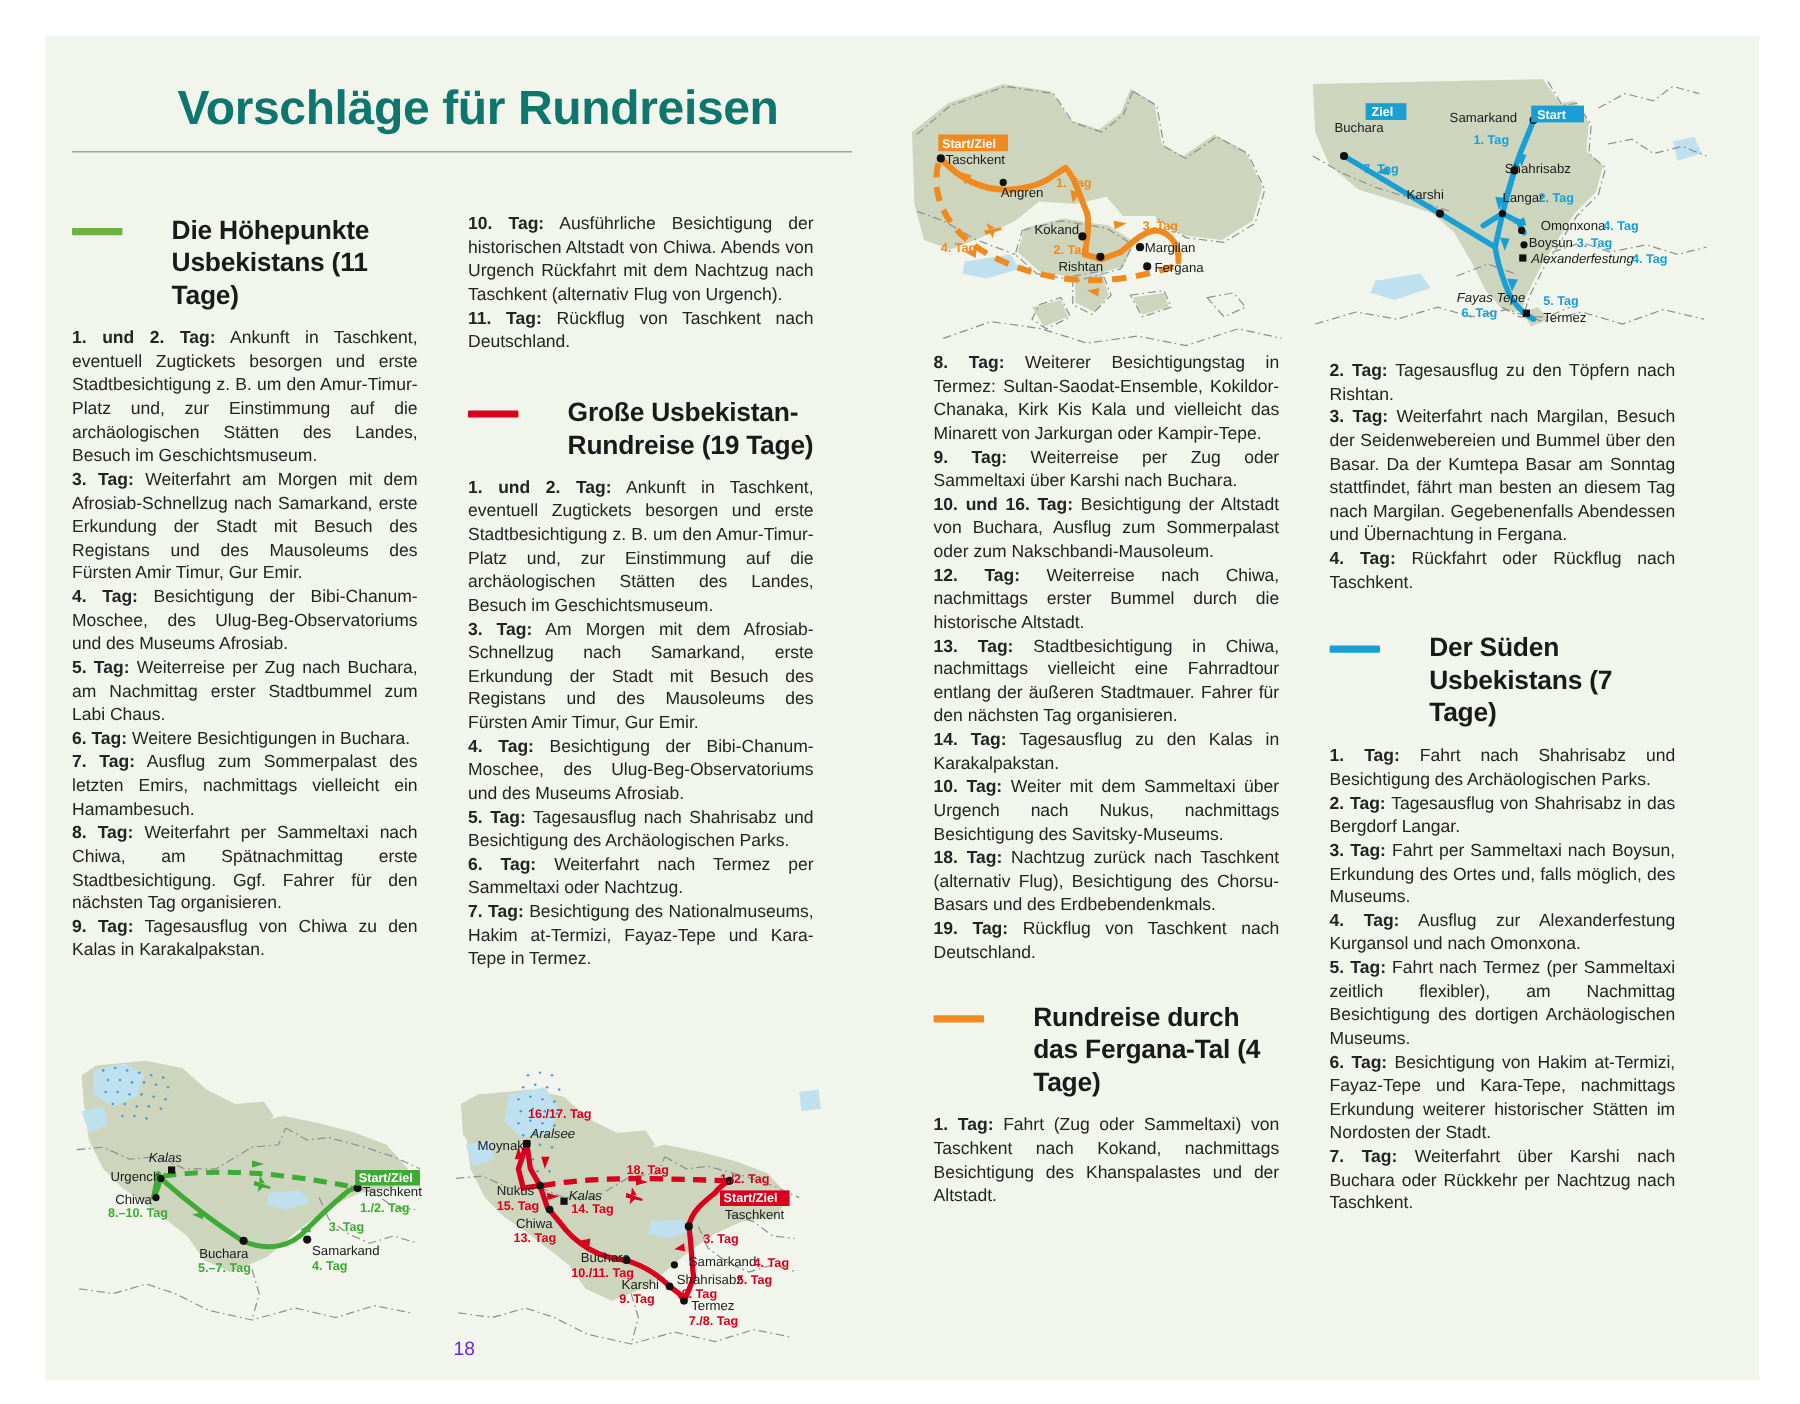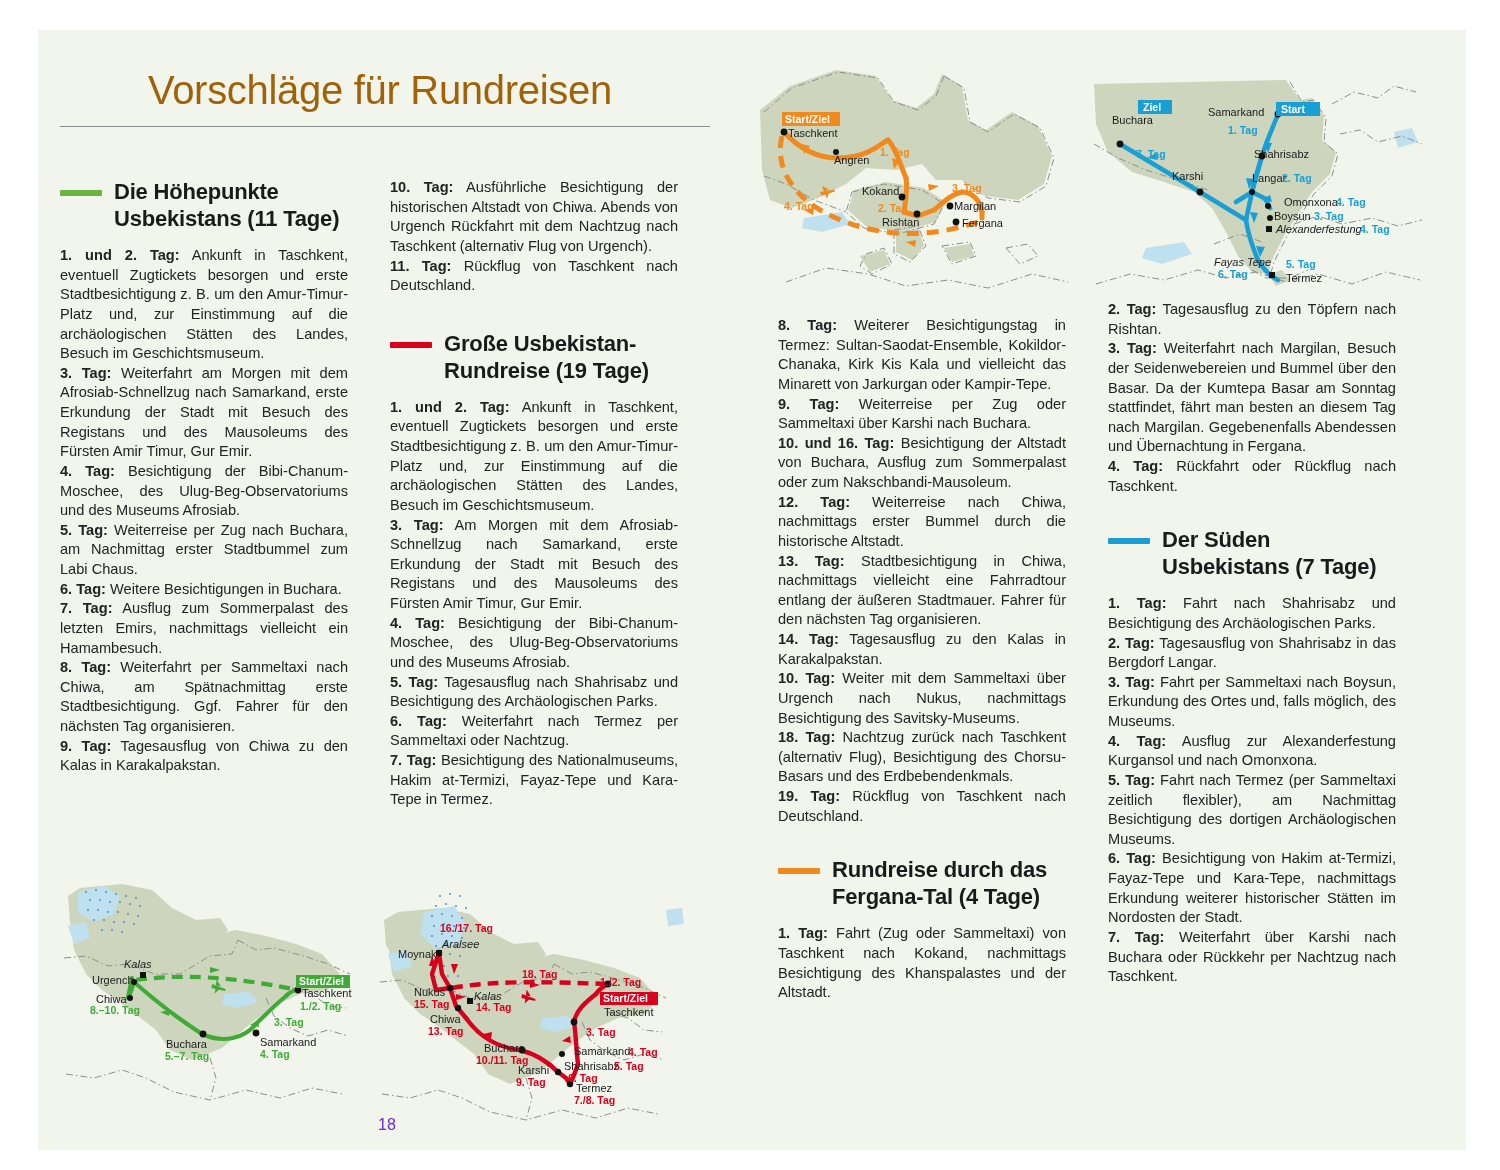--- a/index.html
+++ b/index.html
@@ -13,38 +13,39 @@
     position:absolute;left:38px;top:30px;
     width:1428px;height:1120px;
     background:#f1f5ec;
   }
   
   .page-left{position:absolute;left:0;top:0;width:718px;height:1120px;}
   .page-right{position:absolute;left:718px;top:0;width:710px;height:1120px;}
 
   .chapter-title{
     position:absolute;left:110px;top:38px;
-    font-size:40px;color:#a16207;font-weight:400;
+    font-size:40px;color:#0f766e;font-weight:700;
     letter-spacing:-0.3px;white-space:nowrap;
   }
   .title-rule{
     position:absolute;left:22px;top:96px;width:650px;height:1px;
     background:#8d8d8d;
   }
 
   
   .col{position:absolute;width:288px;}
   .col.c1{left:22px;top:148px;}
   .col.c2{left:352px;top:148px;}
-  .col.c3{left:22px;top:286px;}
+  .col.c3{left:22px;top:264px;}
   .col.c4{left:352px;top:270px;}
 
   .sec-head{
     display:flex;align-items:flex-start;
     margin-bottom:14px;
+    gap:29px;
   }
   .sec-dash{
     width:42px;height:6px;flex:0 0 42px;margin-top:12px;margin-right:12px;border-radius:1px;
   }
   .sec-head h2{
     margin:0;font-size:22px;line-height:1.23;font-weight:bold;color:#1a1a1a;
     letter-spacing:-0.2px;
   }
   .para{
     margin:0 0 0 0;
@@ -403,21 +404,21 @@
         <text class="city" x="106" y="135">Kokand</text>
         <text class="tagtxt" x="122" y="152" fill="#f08a1e">2. Tag</text>
         <text class="city" x="126" y="166">Rishtan</text>
         <text class="tagtxt" x="196" y="132" fill="#f08a1e">3. Tag</text>
         <text class="city" x="198" y="150">Margilan</text>
         <text class="city" x="206" y="167">Fergana</text>
         <text class="tagtxt" x="28" y="150" fill="#f08a1e">4. Tag</text>
       </svg>
     </div>
 
-    <div class="map" style="left:330px;top:44px;width:340px;height:250px;">
+    <div class="map" style="left:330px;top:30px;width:340px;height:250px;">
       <svg width="340" height="250" viewBox="0 0 340 250">
         <rect width="340" height="250" fill="#f1f5ec"></rect>
 
         <path d="M8 10 L200 6 L214 26 L226 24 L238 42 L236 66 L250 78 L244 100 L226 118 L212 140 L198 162 L186 186 L182 200 L166 198 L152 182 L140 158 L126 134 L108 118 L78 108 L46 98 L22 78 L10 50 Z" fill="#cdd5bd"></path>
         <path d="M182 200 L196 196 L204 206 L190 212 Z" fill="#cdd5bd"></path>
 
         <path d="M60 174 L98 168 L106 180 L76 190 L56 184 Z" fill="#bfe0ee"></path>
         <path d="M308 58 L326 54 L332 68 L312 74 Z" fill="#bfe0ee"></path>
 
         <g fill="none" stroke="#8e8e8e" stroke-width="1" stroke-dasharray="7,3,1.5,3">

